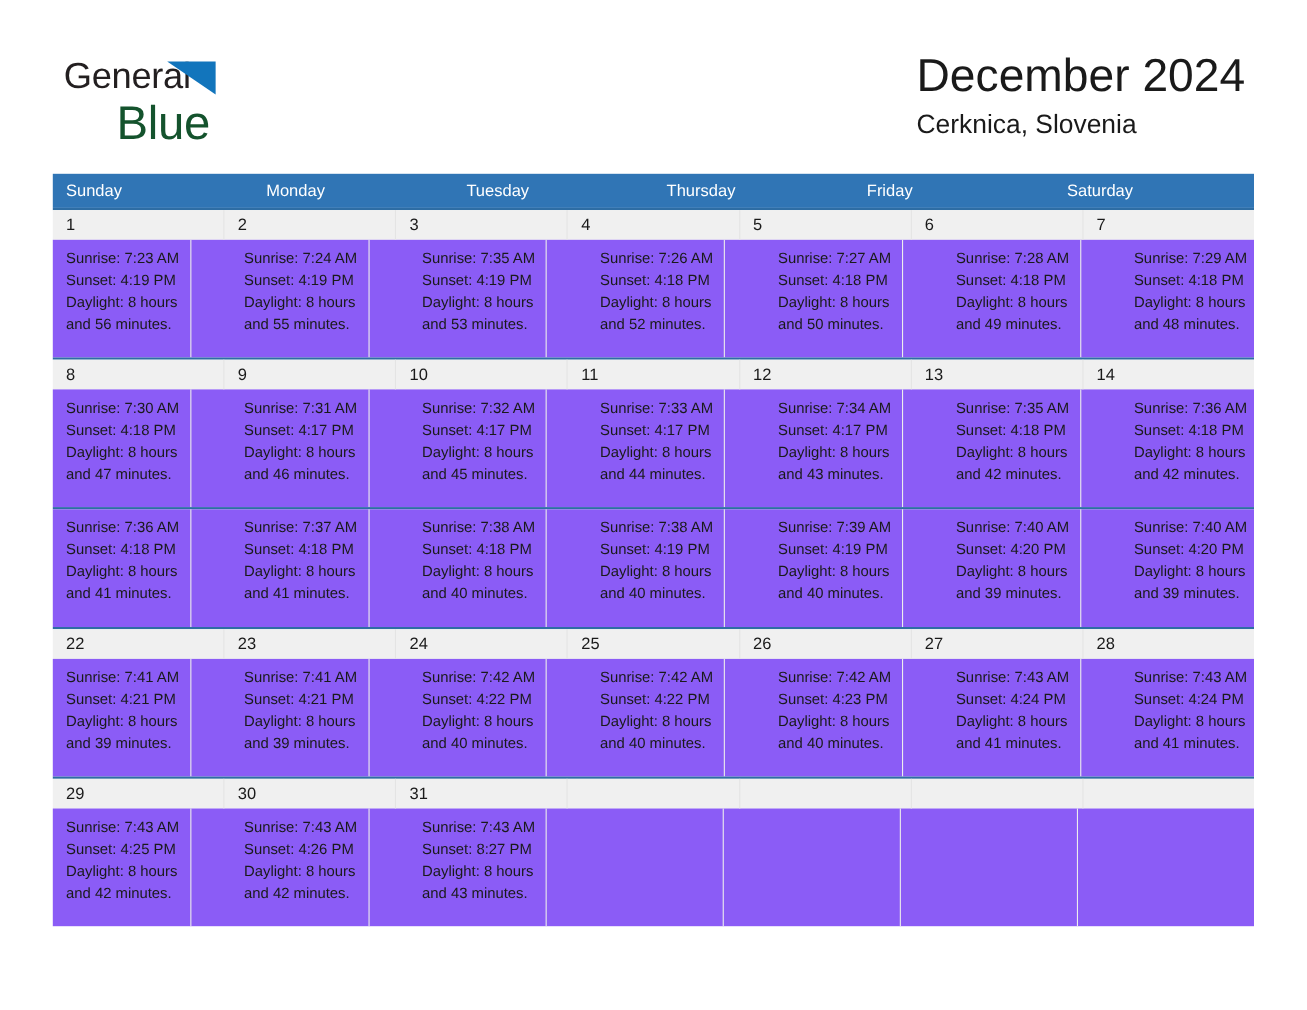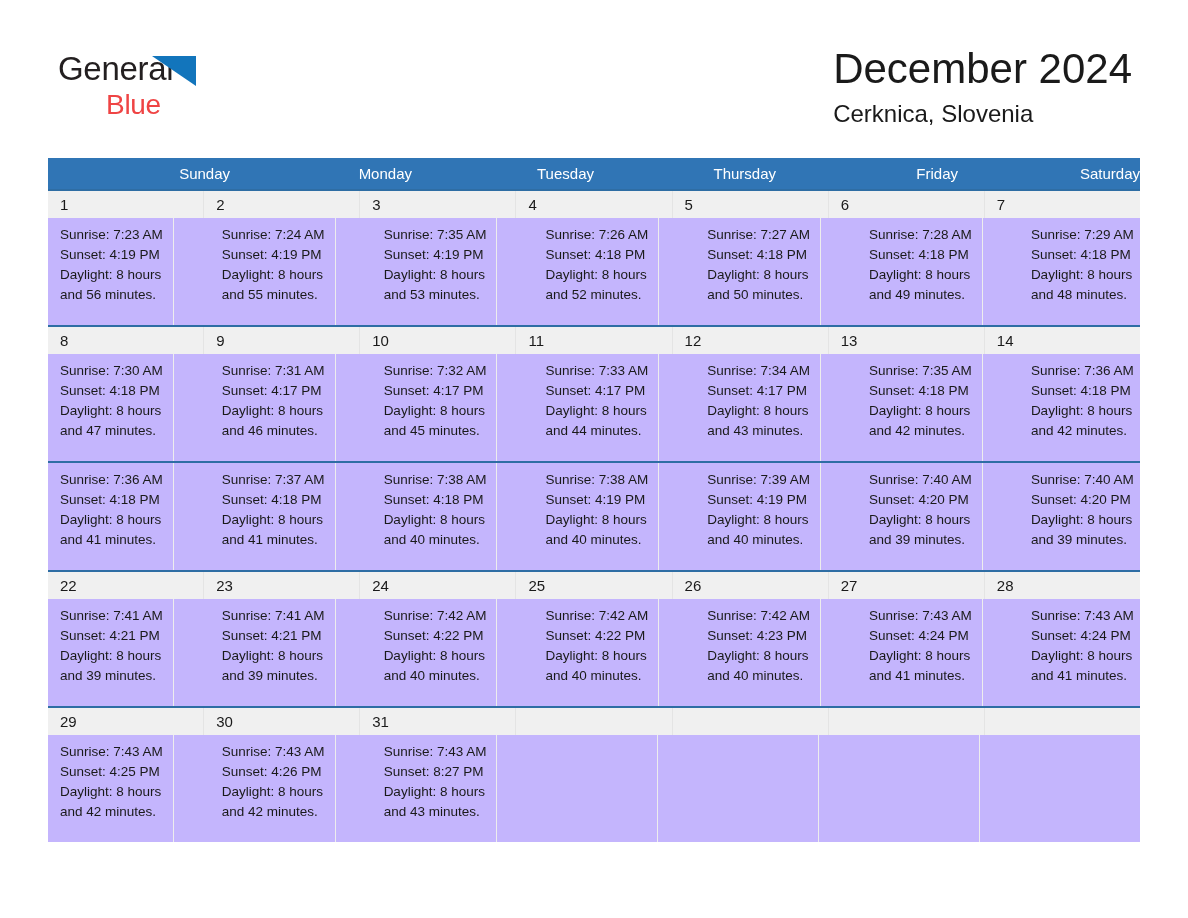--- a/index.html
+++ b/index.html
@@ -58,22 +58,22 @@
     border-top: 30px solid #1275bc;
     border-left: 44px solid transparent;
   }
   .logo-row2 {
     position: relative;
     margin-top: 1px;
     padding-left: 48px;
     height: 34px;
   }
   .logo-blue {
-    font-size: 28px;
-    color: #ef4444;
+    font-size: 43px;
+    color: #14532d;
     letter-spacing: -0.3px;
   }
 
   .title-block {
     position: absolute;
     right: 56px;
     top: 46px;
   }
   .month-title {
     font-size: 42px;
@@ -94,21 +94,20 @@
   .calendar {
     position: absolute;
     left: 48px;
     top: 158px;
     width: 1092px;
   }
   .cal-head {
     display: flex;
     background: #3075b5;
     height: 31px;
-    text-align: right;
   }
   .cal-head .hcell {
     flex: 1 1 0;
     color: #ffffff;
     font-size: 15px;
     line-height: 31px;
     padding-left: 12px;
     box-sizing: border-box;
     white-space: nowrap;
   }
@@ -132,21 +131,21 @@
     font-size: 15px;
     line-height: 27px;
     color: #1a1a1a;
     border-right: 1px solid #e4e4e4;
   }
   .week-daynums .dn:last-child { border-right: none; }
 
   .week-body {
     display: flex;
     height: 107px;
-    background: #c4b5fd;
+    background: #8b5cf6;
     gap: 36px;
   }
   .week-body .cell {
     flex: 1 1 0;
     box-sizing: border-box;
     padding: 7px 10px 0 12px;
     border-right: 1px solid #ededed;
   }
   .week-body .cell:last-child { border-right: none; }
   .cell .line {

